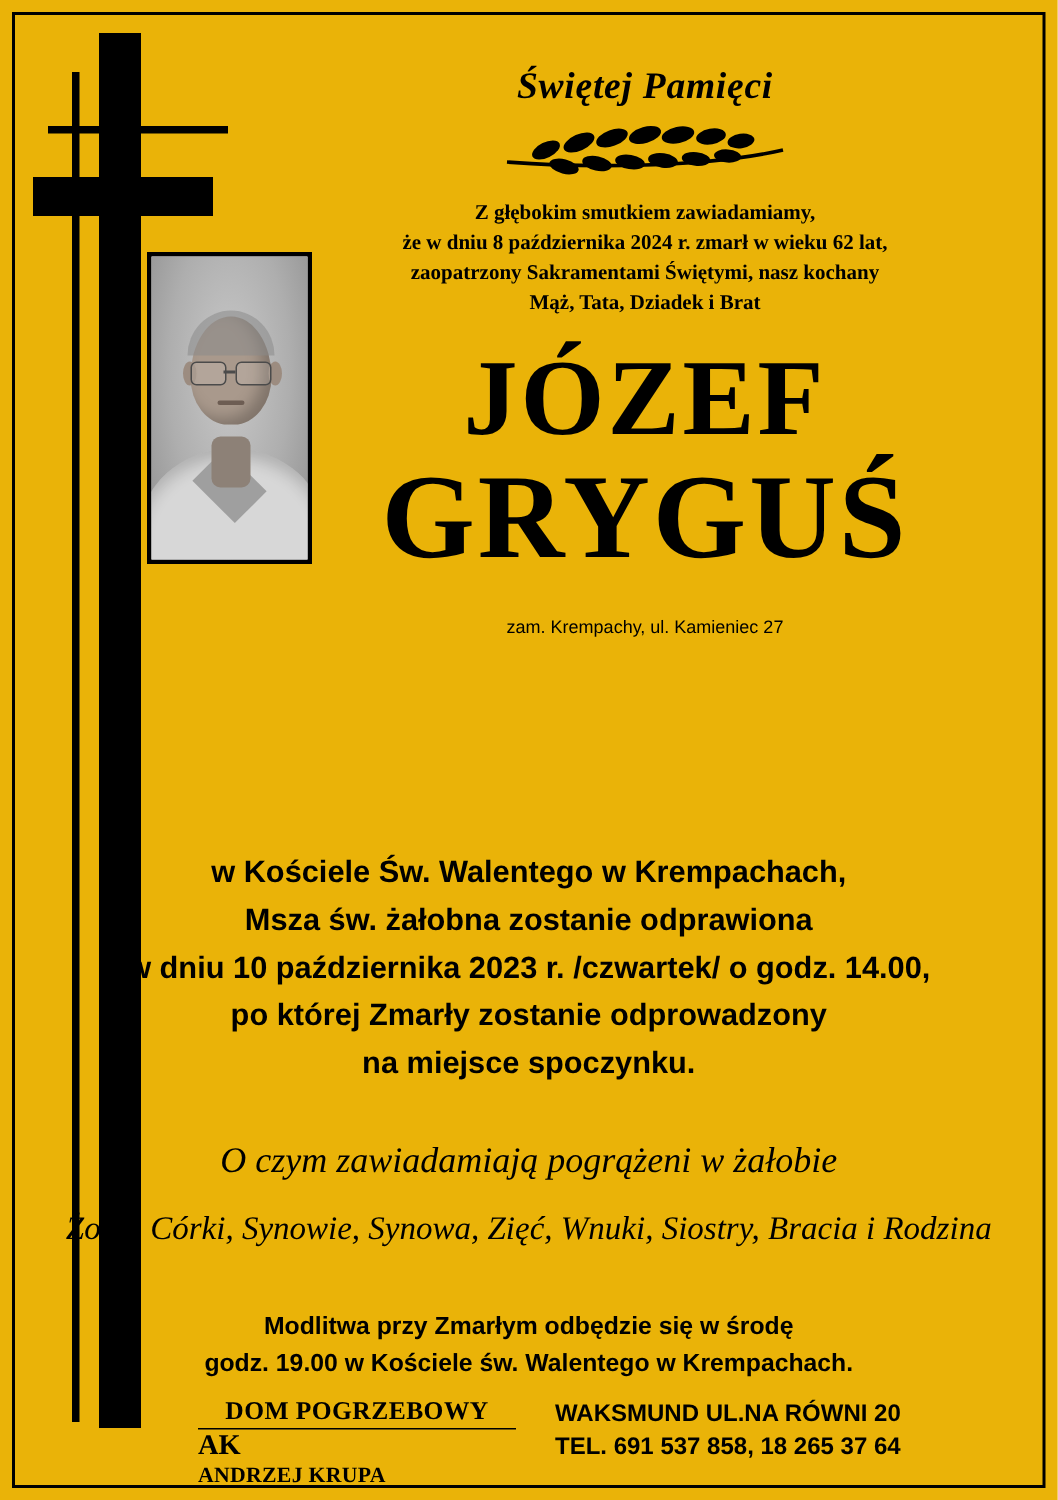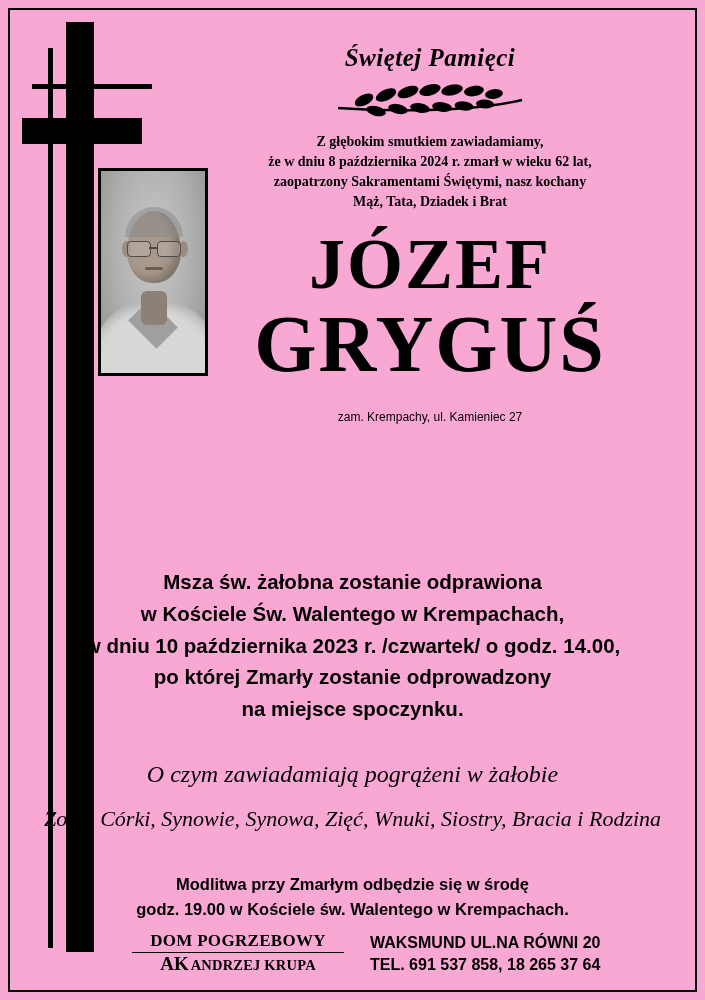--- a/index.html
+++ b/index.html
@@ -11,21 +11,21 @@
     width: 705px;
     height: 1000px;
     font-family: "Liberation Serif", serif;
     color: #000000;
     overflow: hidden;
   }
   .notice {
     position: relative;
     width: 705px;
     height: 1000px;
-    background: #f9a8d4;
+    background: #eab308;
     box-sizing: border-box;
   }
   
   .frame {
     position: absolute;
     left: 8px;
     top: 8px;
     right: 8px;
     bottom: 8px;
     border: 2px solid #000;
@@ -268,20 +268,21 @@
     letter-spacing: .3px;
   }
   .fh-sub {
     display: flex;
     align-items: baseline;
     justify-content: center;
     gap: 2px;
     border-top: 1.5px solid #000;
     padding-top: 1px;
     margin-top: 1px;
+    flex-direction: column;
   }
   .fh-mono {
     font-family: "Liberation Serif", serif;
     font-size: 19px;
     font-weight: bold;
   }
   .fh-name {
     font-size: 14.5px;
     font-weight: bold;
     letter-spacing: .2px;
@@ -357,22 +358,22 @@
     </div>
 
     <div class="name-first">JÓZEF</div>
     <div class="name-last">GRYGUŚ</div>
 
     <div class="address">zam. Krempachy, ul. Kamieniec 27</div>
   </div>
 
   <div class="lower">
     <div class="mass">
+      <div>w Kościele Św. Walentego w Krempachach,</div>
       <div>Msza św. żałobna zostanie odprawiona</div>
-      <div>w Kościele Św. Walentego w Krempachach,</div>
       <div>w dniu 10 października 2023 r. /czwartek/ o godz. 14.00,</div>
       <div>po której Zmarły zostanie odprowadzony</div>
       <div>na miejsce spoczynku.</div>
     </div>
 
     <div class="announce">O czym zawiadamiają pogrążeni w żałobie</div>
     <div class="family">Żona, Córki, Synowie, Synowa, Zięć, Wnuki, Siostry, Bracia i Rodzina</div>
 
     <div class="prayer">
       <div>Modlitwa przy Zmarłym odbędzie się w środę</div>

